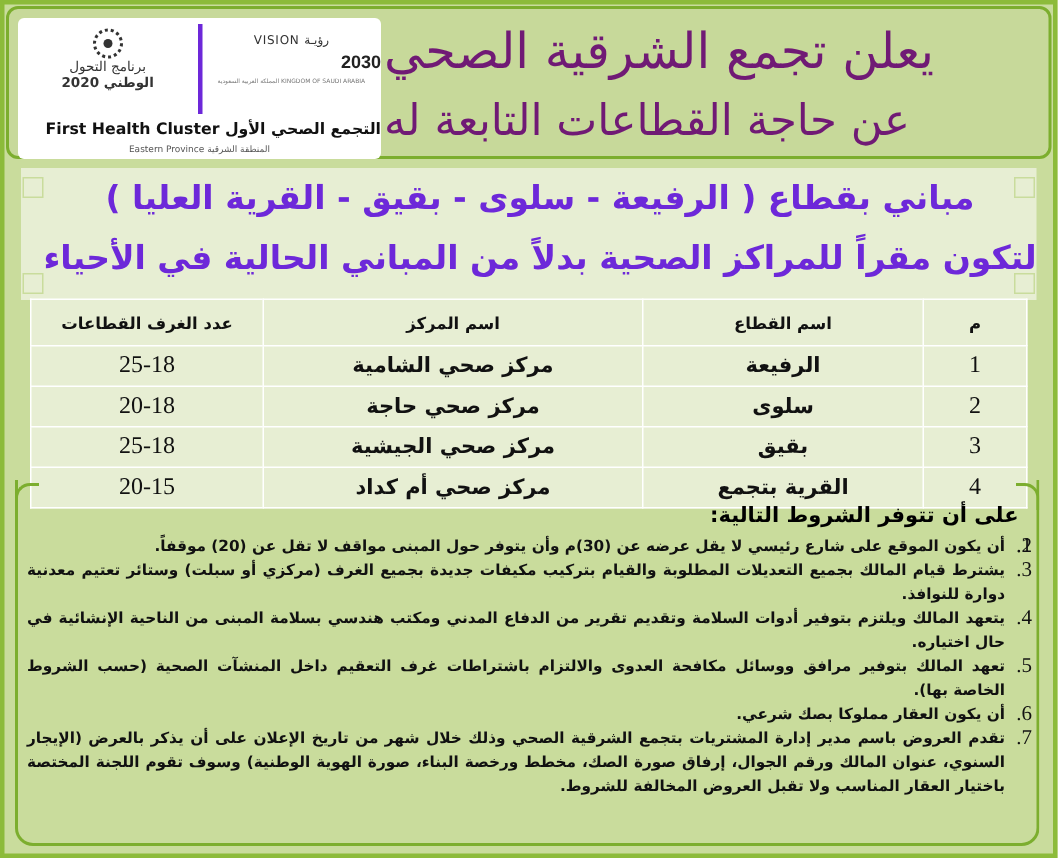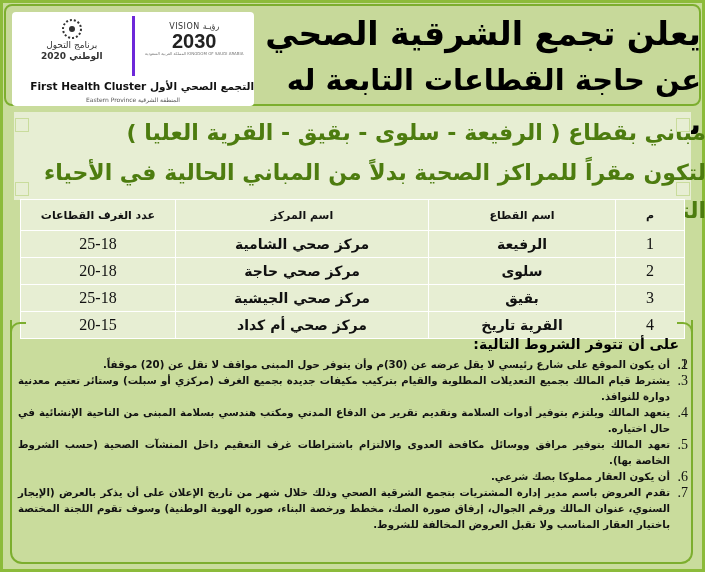--- a/index.html
+++ b/index.html
@@ -26,45 +26,45 @@
     position:absolute; left:6px; top:6px; width:242px; height:94px;
     background:#ffffff; border-radius:4px;
   }
   .logos-row { position:absolute; left:0; top:4px; width:242px; height:60px; display:flex; }
   .logo { flex:1; position:relative; text-align:center; }
   .logo + .logo { border-left:3px solid #6d28d9; }
   .logo .glyph { display:block; margin:2px auto 0; width:32px; height:22px; }
   .logo .l1 { font-size:9px; color:#333; line-height:11px; }
   .logo .l2 { font-size:6px; color:#444; line-height:8px; }
   .vision-top { font-size:8px; color:#333; margin-top:6px; letter-spacing:0.5px; }
-  .vision-num { font-size:20px; font-weight:bold; color:#222; line-height:20px; font-family:"Liberation Sans", sans-serif; }
+  .vision-num { font-size:12px; font-weight:bold; color:#222; line-height:20px; font-family:"Liberation Sans", sans-serif;text-align:right; }
   .vision-sub { font-size:4px; color:#777; }
   .cluster {
     position:absolute; left:0; top:68px; width:242px; text-align:right;
     font-size:10.5px; font-weight:bold; color:#111; white-space:nowrap;
   }
   .cluster-sub {
     position:absolute; left:0; top:84px; width:242px; text-align:center;
     font-size:6px; color:#555;
   }
   .h-title {
-    position:absolute; left:250px; top:6px; width:445px; text-align:right;
-    font-size:33px; font-weight:bold; color:#000000; line-height:44px;
+    position:absolute; left:250px; top:6px; width:445px; text-align:left;
+    font-size:33px; font-weight:normal; color:#701a75; line-height:44px;
     font-family:"DejaVu Sans", sans-serif; direction:rtl;
   }
   .h-title.second { top:52px; font-size:29px; }
 
   
   .panel {
     position:absolute; left:14px; top:112px; width:677px; height:88px;
     background:#e7eed3;
   }
   .panel-line {
-    position:absolute; left:0; width:692px; 
-    direction:rtl; font-weight:bold; color:#4d7c0f;
+    position:absolute; left:0; width:692px; text-align:center;
+    direction:rtl; font-weight:bold; color:#6d28d9;
   }
   .panel-line.l1 { top:2px; font-size:22px; line-height:38px; }
   .panel-line.l2 { top:42px; font-size:22px; line-height:38px; }
   .notch {
     position:absolute; width:12px; height:12px; background:#e7eed3;
     border:1px solid #c9dc9c;
   }
   
   .tbl {
     position:absolute; left:20px; top:199px; width:665px;
@@ -168,21 +168,21 @@
       <td class="range">20-18</td>
     </tr>
     <tr>
       <td class="num">3</td>
       <td class="ar">بقيق</td>
       <td class="ar">مركز صحي الجيشية</td>
       <td class="range">25-18</td>
     </tr>
     <tr>
       <td class="num">4</td>
-      <td class="ar">القرية تاريخ</td>
+      <td class="ar">القرية بتجمع</td>
       <td class="ar">مركز صحي أم كداد</td>
       <td class="range">20-15</td>
     </tr>
   </tbody>
 </table>
 
 <div class="cond"></div>
 <div class="cond-corner-l"></div>
 <div class="cond-corner-r"></div>
 <div class="cond-title">على أن تتوفر الشروط التالية:</div>

